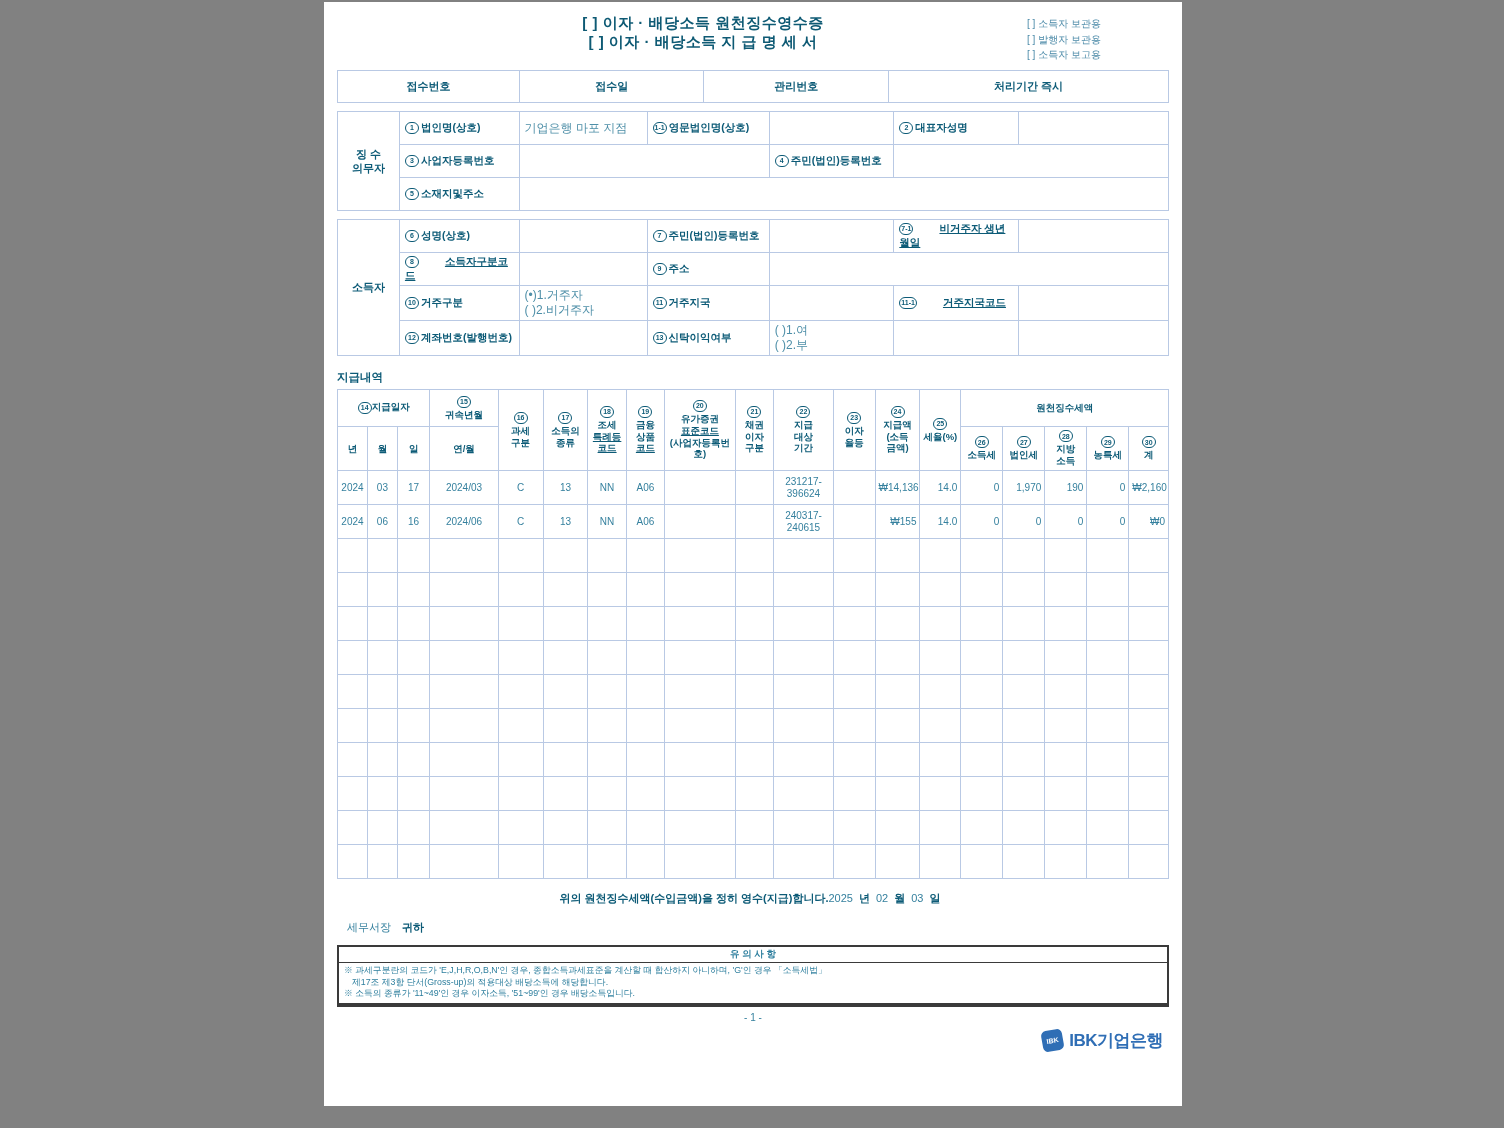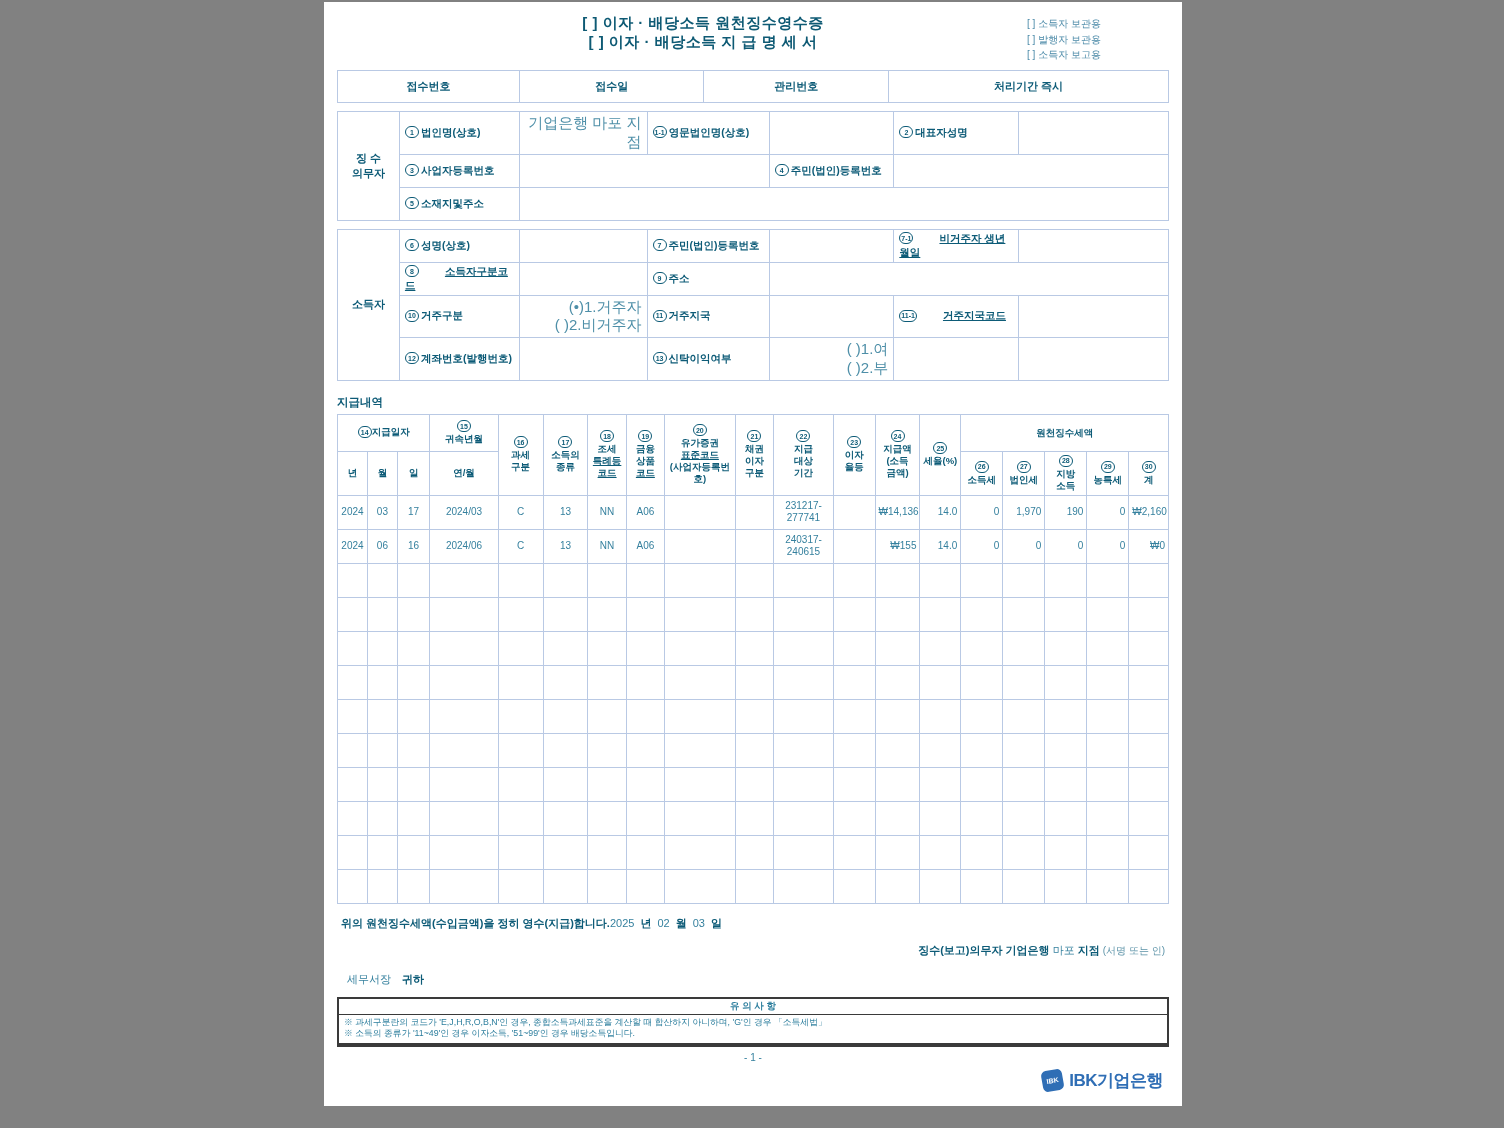--- a/index.html
+++ b/index.html
@@ -27,21 +27,21 @@
   table{border-collapse:collapse;width:100%;table-layout:fixed;}
   .receipt-table td{
     border:1px solid #b9c9e4;height:29px;text-align:center;
     font-weight:bold;font-size:11px;color:#0d5b77;
   }
   .sec-table{margin-top:8px;}
   .sec-table td{border:1px solid #b9c9e4;height:33px;padding:2px 5px;box-sizing:border-box;}
   .sec-label{text-align:center;font-weight:bold;font-size:11px;color:#0d5b77;white-space:pre-line;line-height:1.3;}
   .lbl{font-weight:bold;font-size:10.5px;color:#0d5b77;text-align:left;vertical-align:middle;}
   .lbl .u-lbl{text-decoration:underline;padding-left:24px;}
-  .val{font-size:15px;color:#4e8fa8;text-align:right;vertical-align:middle;white-space:pre-line;line-height:1.25;}
+  .val{font-size:12px;color:#4e8fa8;text-align:left;vertical-align:middle;white-space:pre-line;line-height:1.25;}
   .circ{
     display:inline-flex;align-items:center;justify-content:center;
     min-width:10px;height:10px;padding:0 1px;margin-right:2px;
     border:1px solid currentColor;border-radius:7px;
     font-size:7px;line-height:1;font-weight:bold;vertical-align:1px;
   }
   
   .pd-title{text-align:left;font-weight:bold;font-size:11.5px;color:#0d5b77;margin:14px 0 4px 0;}
   .pd-table th{
     border:1px solid #b9c9e4;vertical-align:middle;text-align:center;
@@ -54,21 +54,21 @@
   .pd-table th.row1{height:37px;}
   .pd-table th.row2{height:44px;}
   .pd-table td{
     border:1px solid #b9c9e4;height:34px;padding:1px 3px;box-sizing:border-box;
     font-size:10px;color:#35809e;vertical-align:middle;white-space:pre-line;line-height:1.2;
   }
   .pd-table td.c{text-align:center;}
   .pd-table td.r{text-align:right;}
   .inline-circ .circ{vertical-align:0px;}
   
-  .receipt-line{display:flex;justify-content:flex-start;align-items:baseline;margin-top:12px;padding:0 4px;}
+  .receipt-line{display:flex;justify-content:center;align-items:baseline;margin-top:12px;padding:0 4px;}
   .receipt-statement{font-weight:bold;font-size:11px;color:#0d5b77;}
   .date-line{font-size:11px;color:#35809e;}
   .date-line .unit{font-weight:bold;color:#0d5b77;margin:0 6px;}
   .obligor-line{text-align:right;margin-top:12px;padding-right:4px;font-size:11px;color:#35809e;}
   .obligor-line .b{font-weight:bold;color:#0d5b77;}
   .obligor-line .sign{color:#5c93a8;font-size:10px;}
   .taxoffice-line{margin-top:14px;padding-left:10px;font-size:11px;color:#35809e;}
   .taxoffice-line .b{font-weight:bold;color:#0d5b77;margin-left:8px;}
   
   .notes-box{border:2px solid #3a3a3a;margin-top:10px;}
@@ -276,21 +276,21 @@
           <td class="c">03</td>
           <td class="c">17</td>
           <td class="c">2024/03</td>
           <td class="c">C</td>
           <td class="c">13</td>
           <td class="c">NN</td>
           <td class="c">A06</td>
           <td class="c"></td>
           <td class="c"></td>
           <td class="c">231217-
-277741</td>
+396624</td>
           <td class="c"></td>
           <td class="r">₩14,136</td>
           <td class="r">14.0</td>
           <td class="r">0</td>
           <td class="r">1,970</td>
           <td class="r">190</td>
           <td class="r">0</td>
           <td class="r">₩2,160</td>
         </tr>
         <tr>
@@ -527,35 +527,30 @@
         </tr>
       </tbody>
   </table>
 
   <div class="receipt-line">
     <span class="receipt-statement">위의 원천징수세액(수입금액)을 정히 영수(지급)합니다.</span>
     <span class="date-line">
       <span>2025</span><span class="unit">년</span><span>02</span><span class="unit">월</span><span>03</span><span class="unit">일</span>
     </span>
   </div>
-  <div class="obligor-line">
-    <span class="b">징수(보고)의무자 기업은행</span>
-    <span>마포</span>
-    <span class="b">지점</span>
-    <span class="sign">(서명 또는 인)</span>
-  </div>
   <div class="taxoffice-line">
     <span>세무서장</span>
     <span class="b">귀하</span>
   </div>
 
   <div class="notes-box">
     <div class="notes-header">유 의 사 항</div>
     <div class="notes-body">
       <div class="note-line">※ 과세구분란의 코드가 'E,J,H,R,O,B,N'인 경우, 종합소득과세표준을 계산할 때 합산하지 아니하며, 'G'인 경우 「소득세법」</div>
+      <div class="note-line indent">제17조 제3항 단서(Gross-up)의 적용대상 배당소득에 해당합니다.</div>
       <div class="note-line">※ 소득의 종류가 '11~49'인 경우 이자소득, '51~99'인 경우 배당소득입니다.</div>
     </div>
   </div>
 
   <div class="page-num">- 1 -</div>
 
   <div class="brand">
     <span class="brand-mark">IBK</span>
     <span class="brand-name">IBK기업은행</span>
   </div>

